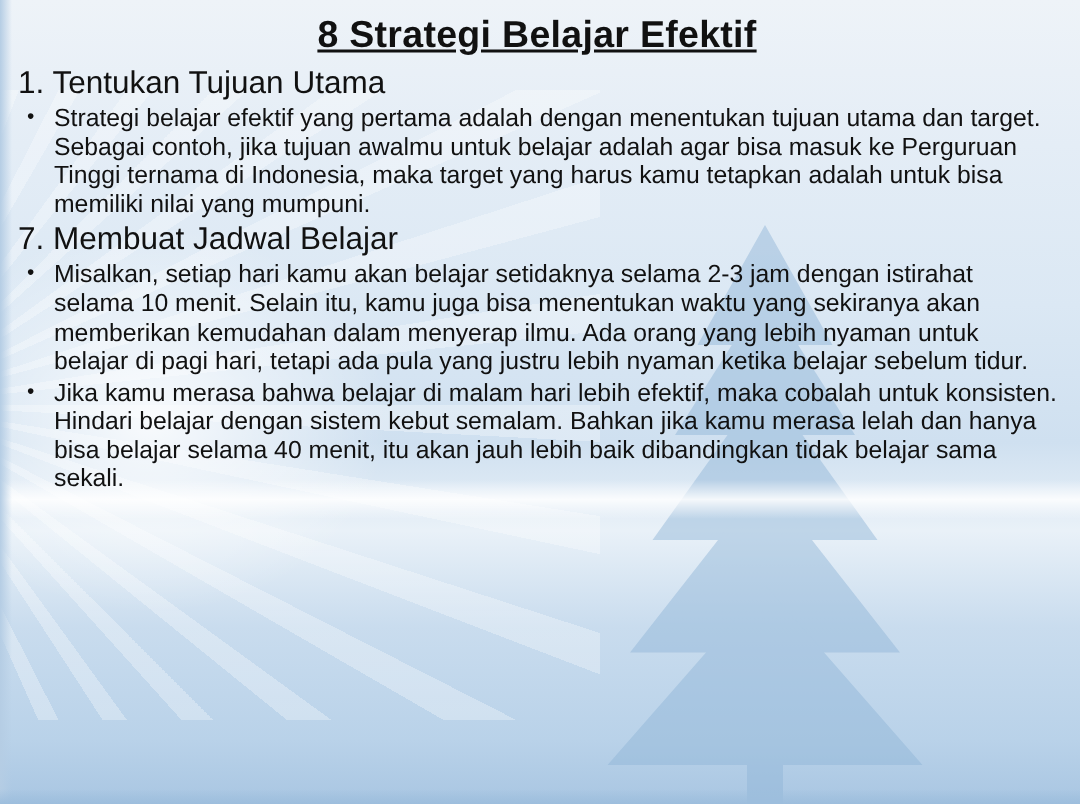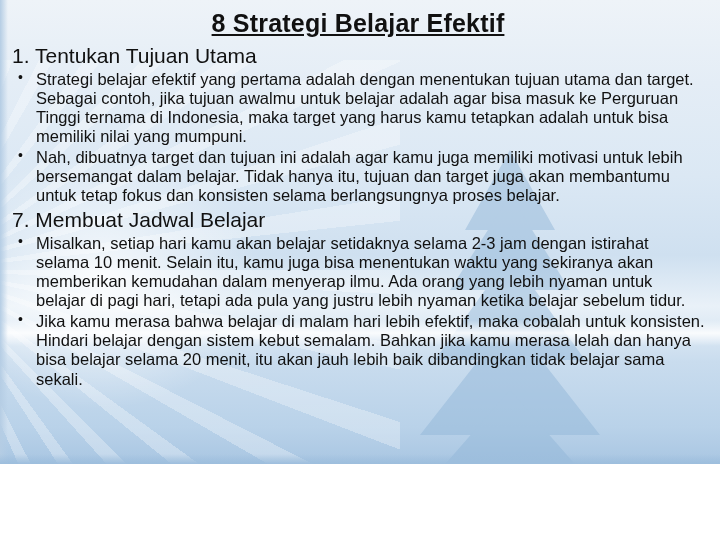--- a/index.html
+++ b/index.html
@@ -8,21 +8,21 @@
   }
   body {
     width: 720px;
     height: 536px;
     overflow: hidden;
     font-family: "Liberation Sans", sans-serif;
   }
   .slide {
     position: relative;
     width: 720px;
-    height: 464px;
+    height: 536px;
     box-sizing: border-box;
     background:
       linear-gradient(to bottom,
         #eef3f8 0%,
         #e4edf6 18%,
         #dbe8f4 38%,
         #cfe0f0 55%,
         #e9f1f8 66%,
         #c9dcee 78%,
         #b9d2e9 92%,
@@ -153,23 +153,22 @@
   <div class="edge-left"></div>
   <div class="edge-bottom"></div>
 
   <div class="content">
 
     <div class="title">8 Strategi Belajar Efektif</div>
 
     <div class="numbered">1. Tentukan Tujuan Utama</div>
     <ul class="bullets">
       <li>Strategi belajar efektif yang pertama adalah dengan menentukan tujuan utama dan target. Sebagai contoh, jika tujuan awalmu untuk belajar adalah agar bisa masuk ke Perguruan Tinggi ternama di Indonesia, maka target yang harus kamu tetapkan adalah untuk bisa memiliki nilai yang mumpuni.</li>
-      <li>Nah, dibuatnya target dan tujuan ini adalah agar kamu juga memiliki motivasi untuk lebih bersemangat dalam belajar. Tidak hanya itu, tujuan dan target juga akan membantumu untuk tetap fokus dan konsisten selama berlangsungnya proses belajar.</li>
     </ul>
 
     <div class="numbered">7. Membuat Jadwal Belajar</div>
     <ul class="bullets">
       <li>Misalkan, setiap hari kamu akan belajar setidaknya selama 2-3 jam dengan istirahat selama 10 menit. Selain itu, kamu juga bisa menentukan waktu yang sekiranya akan memberikan kemudahan dalam menyerap ilmu. Ada orang yang lebih nyaman untuk belajar di pagi hari, tetapi ada pula yang justru lebih nyaman ketika belajar sebelum tidur.</li>
-      <li>Jika kamu merasa bahwa belajar di malam hari lebih efektif, maka cobalah untuk konsisten. Hindari belajar dengan sistem kebut semalam. Bahkan jika kamu merasa lelah dan hanya bisa belajar selama 20 menit, itu akan jauh lebih baik dibandingkan tidak belajar sama sekali.</li>
+      <li>Jika kamu merasa bahwa belajar di malam hari lebih efektif, maka cobalah untuk konsisten. Hindari belajar dengan sistem kebut semalam. Bahkan jika kamu merasa lelah dan hanya bisa belajar selama 40 menit, itu akan jauh lebih baik dibandingkan tidak belajar sama sekali.</li>
     </ul>
 
   </div>
 </div>
 
 </body></html>

